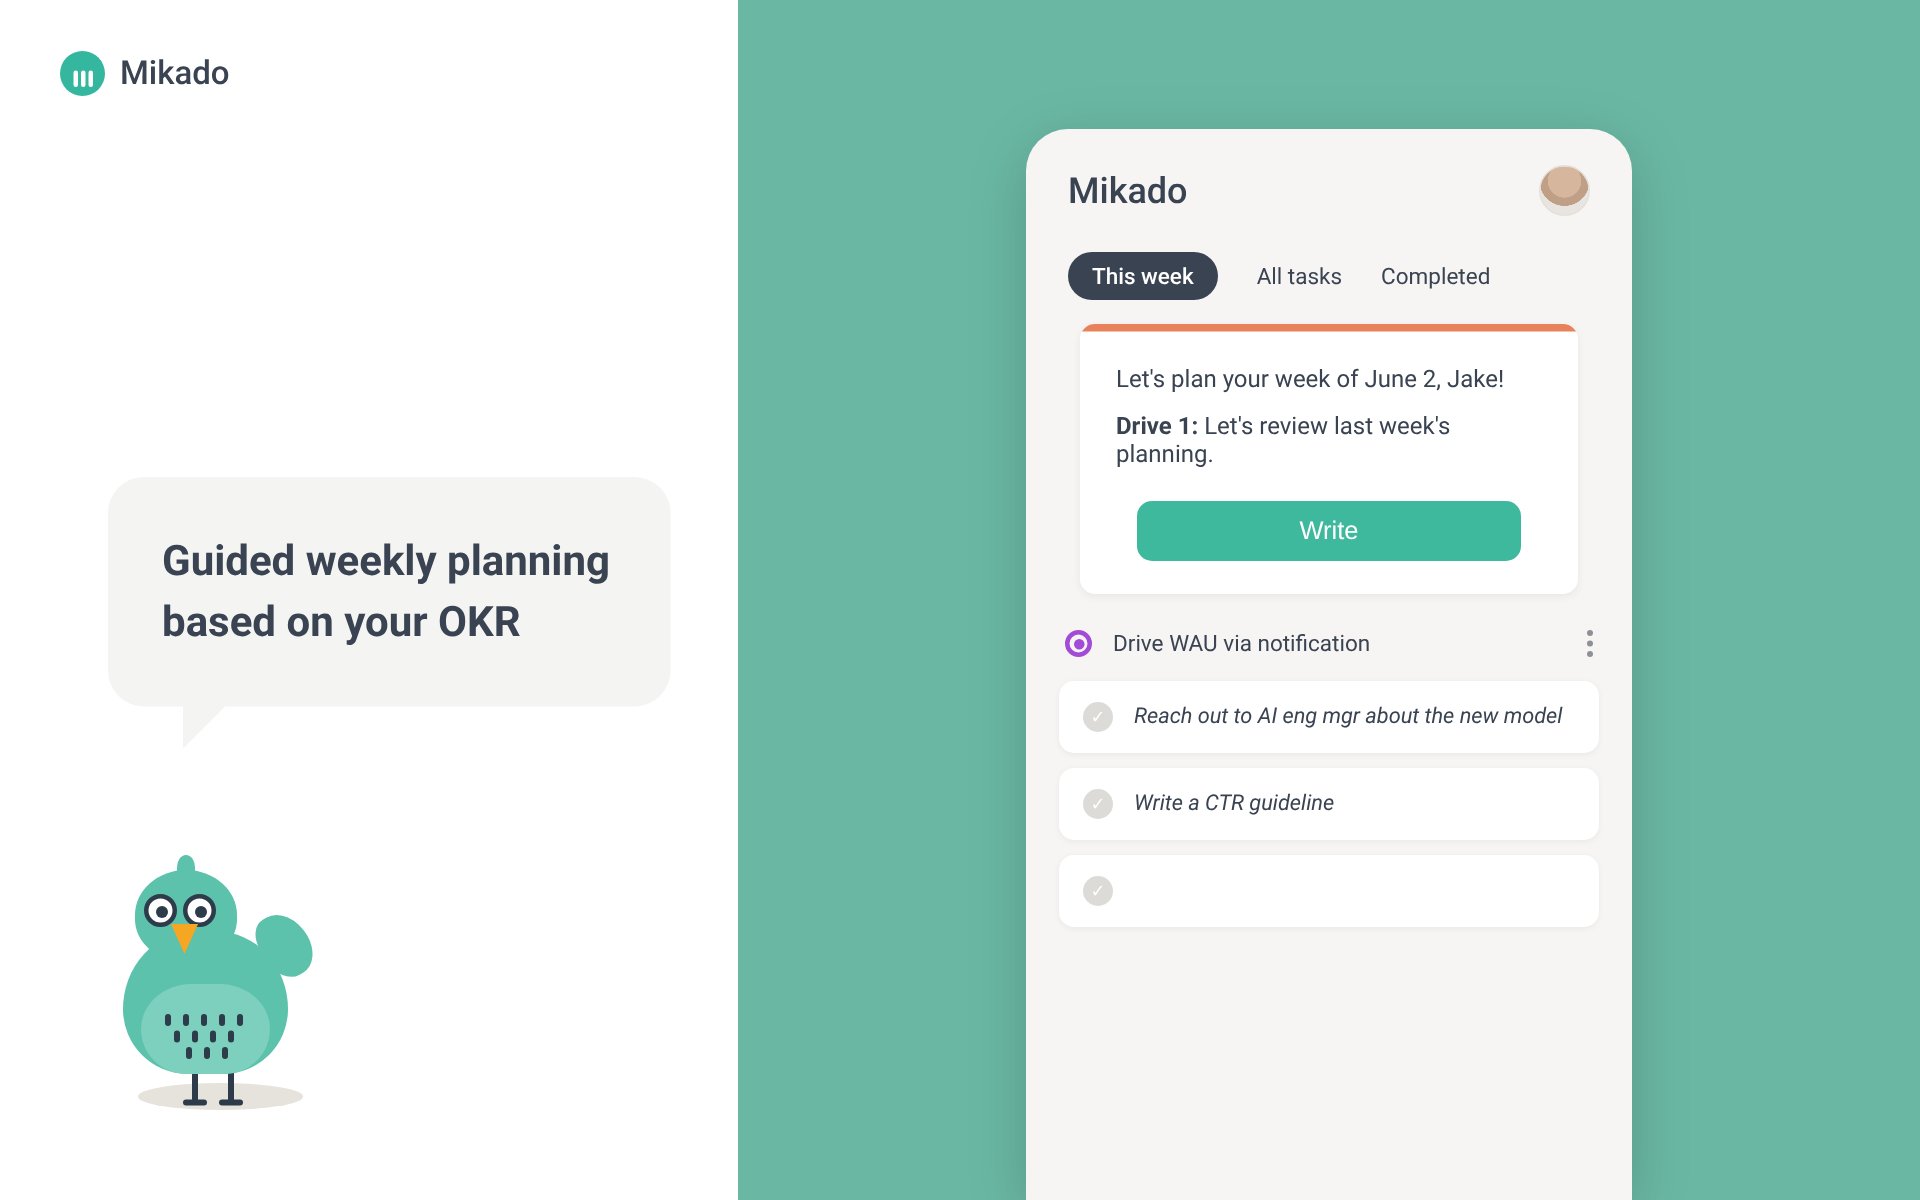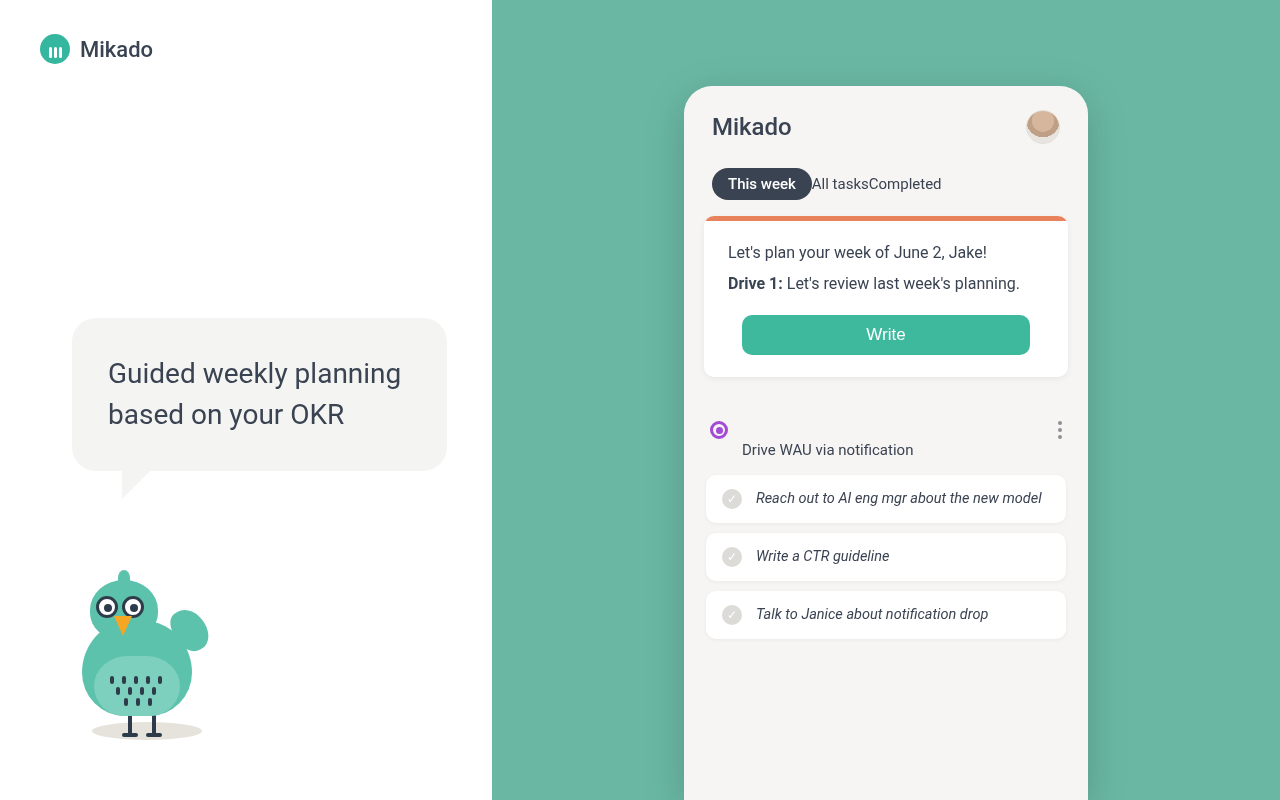--- a/index.html
+++ b/index.html
@@ -49,21 +49,21 @@
       left: 72px;
       width: 375px;
       background: #f4f4f3;
       border-radius: 24px;
       padding: 36px 36px 36px 36px;
     }
     .speech-bubble-text {
       font-size: 28px;
       line-height: 1.45;
       color: #3a4352;
-      font-weight: 400;
+      font-weight: 700;
     }
     .speech-tail {
       position: absolute;
       bottom: -28px;
       left: 50px;
       width: 0; height: 0;
       border-left: 0px solid transparent;
       border-right: 34px solid transparent;
       border-top: 34px solid #f4f4f3;
     }
@@ -167,32 +167,32 @@
       padding: 24px 28px 10px 28px;
     }
     .phone-title { font-size: 24px; color:#3a4352; font-weight:500; }
     .avatar {
       width:34px; height:34px; border-radius:50%;
       background: radial-gradient(circle at 50% 30%, #d6b79e 0 40%, #bfa086 41% 60%, #e8e4df 61% 100%);
       border:1px solid #e3e0da;
     }
 
     .tabs {
-      display:flex; align-items:center;
+      display:flex; gap: 26px; align-items:center;
       padding: 14px 28px 16px 28px;
     }
     .tab {
       font-size:15px; color:#3a4352; cursor:pointer;
     }
     .tab.pill {
       background:#3a4352; color:#fff; padding:7px 16px; border-radius: 18px; font-weight:500;
     }
 
     .plan-card {
-      margin: 0 20px;
+      margin: 0 36px;
       background:#fff;
       border-radius: 10px;
       box-shadow: 0 2px 6px rgba(0,0,0,0.06);
       overflow:hidden;
     }
     .plan-card .accent { height:5px; background:#e8825b; }
     .plan-card .body { padding: 22px 24px 20px 24px; }
     .plan-line1 { font-size:16px; color:#3a4352; margin-bottom:12px; }
     .plan-line2 { font-size:16px; color:#3a4352; }
     .plan-line2 b { font-weight:700; }
@@ -204,21 +204,21 @@
 
     .goal-row {
       display:flex; align-items:center; justify-content:space-between;
       padding: 24px 26px 6px 26px;
     }
     .goal-left { display:flex; align-items:center; gap:14px; }
     .goal-icon { width:18px; height:18px; border-radius:50%; border:3px solid; display:flex; align-items:center; justify-content:center; }
     .goal-icon::after{ content:""; width:7px; height:7px; border-radius:50%; background:currentColor; }
     .goal-icon.purple{ color:#a24bd6; border-color:#a24bd6; }
     .goal-icon.teal{ color:#19b79a; border-color:#19b79a; }
-    .goal-text { font-size:15px; color:#3a4352;margin-top:40px; }
+    .goal-text { font-size:15px; color:#3a4352; }
     .kebab { color:#8d9096; font-size:18px; line-height:4px; display:flex; flex-direction:column; gap:3px; cursor:pointer;}
     .kebab span{ width:4px; height:4px; background:#8d9096; border-radius:50%; display:block;}
 
     .task-card {
       margin: 10px 22px 0 22px;
       background:#fff; border-radius:10px;
       box-shadow: 0 1px 4px rgba(0,0,0,0.05);
       padding: 14px 16px;
       display:flex; align-items:center; gap:14px;
     }
@@ -322,19 +322,18 @@
     <div class="task-card">
       <div class="check">✓</div>
       <div class="task-text">Reach out to AI eng mgr about the new model</div>
     </div>
     <div class="task-card">
       <div class="check">✓</div>
       <div class="task-text">Write a CTR guideline</div>
     </div>
     <div class="task-card">
       <div class="check">✓</div>
-      <div class="task-text">Talk to Janice about notification drop</div>
     </div>
 
 
     <div class="phone-fade"></div>
   </div>
 </div>
 
 </body></html>

